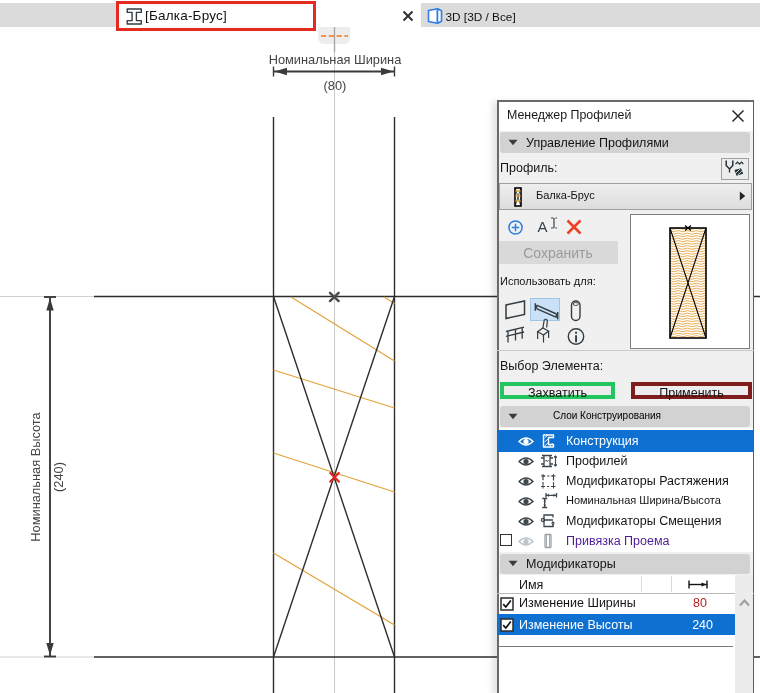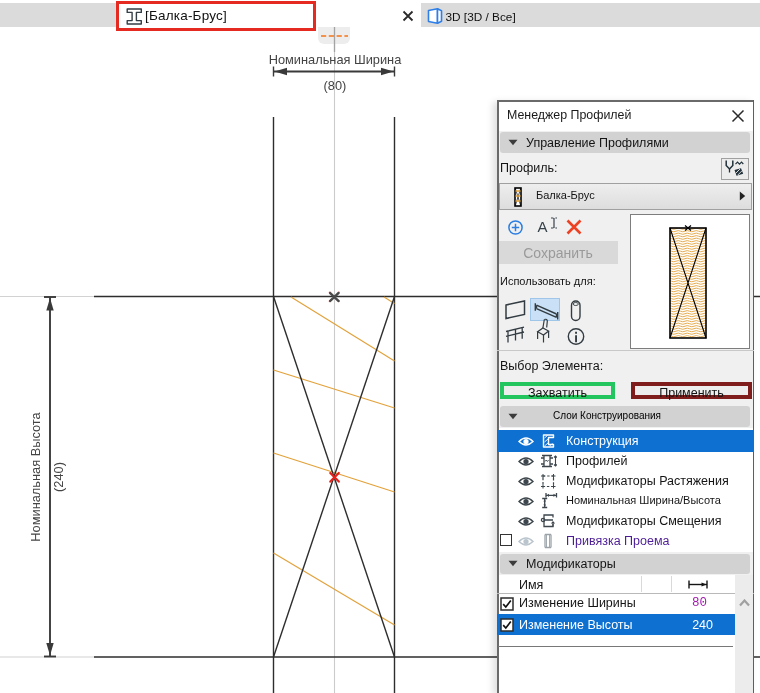--- a/index.html
+++ b/index.html
@@ -294,21 +294,21 @@
     <path d="M19.5 4.5 L14.5 2.4 L14.5 6.6 Z" stroke="none"></path>
    </g>
   </svg>
   <div class="abs" style="left:0;top:18px;width:257px;height:1px;background:#b9b9b9;"></div>
 
   <svg class="abs" style="left:3px;top:21.5px;" width="14" height="14" viewBox="0 0 14 14">
    <rect x="1" y="1" width="12" height="12" fill="#fff" stroke="#2c2c2c" stroke-width="1.5"></rect>
    <path d="M3.2 7.2 L5.8 10 L10.8 3.6" stroke="#111" stroke-width="1.7" fill="none"></path>
   </svg>
   <div class="abs" style="left:22px;top:21px;font-size:12.5px;color:#141414;">Изменение Ширины</div>
-  <div class="abs" style="left:150px;top:21px;width:60px;font-size:12.5px;color:#a21caf;text-align:right;font-family:Liberation Mono, monospace;">80</div>
+  <div class="abs" style="left:150px;top:21px;width:60px;font-size:12.5px;color:#b91c1c;text-align:right;">80</div>
 
   <div class="abs" style="left:0;top:39px;width:238px;height:21px;background:#0e70d1;"></div>
   <svg class="abs" style="left:3px;top:43px;" width="14" height="14" viewBox="0 0 14 14">
    <rect x="1" y="1" width="12" height="12" fill="#fff" stroke="#2c2c2c" stroke-width="1.5"></rect>
    <path d="M3.2 7.2 L5.8 10 L10.8 3.6" stroke="#111" stroke-width="1.7" fill="none"></path>
   </svg>
   <div class="abs" style="left:22px;top:42.5px;font-size:12.5px;color:#fff;">Изменение Высоты</div>
   <div class="abs" style="left:156px;top:42.5px;width:60px;font-size:12.5px;color:#fff;text-align:right;">240</div>
 
   <div class="abs" style="left:238px;top:0px;width:18px;height:118px;background:#ececec;"></div>

